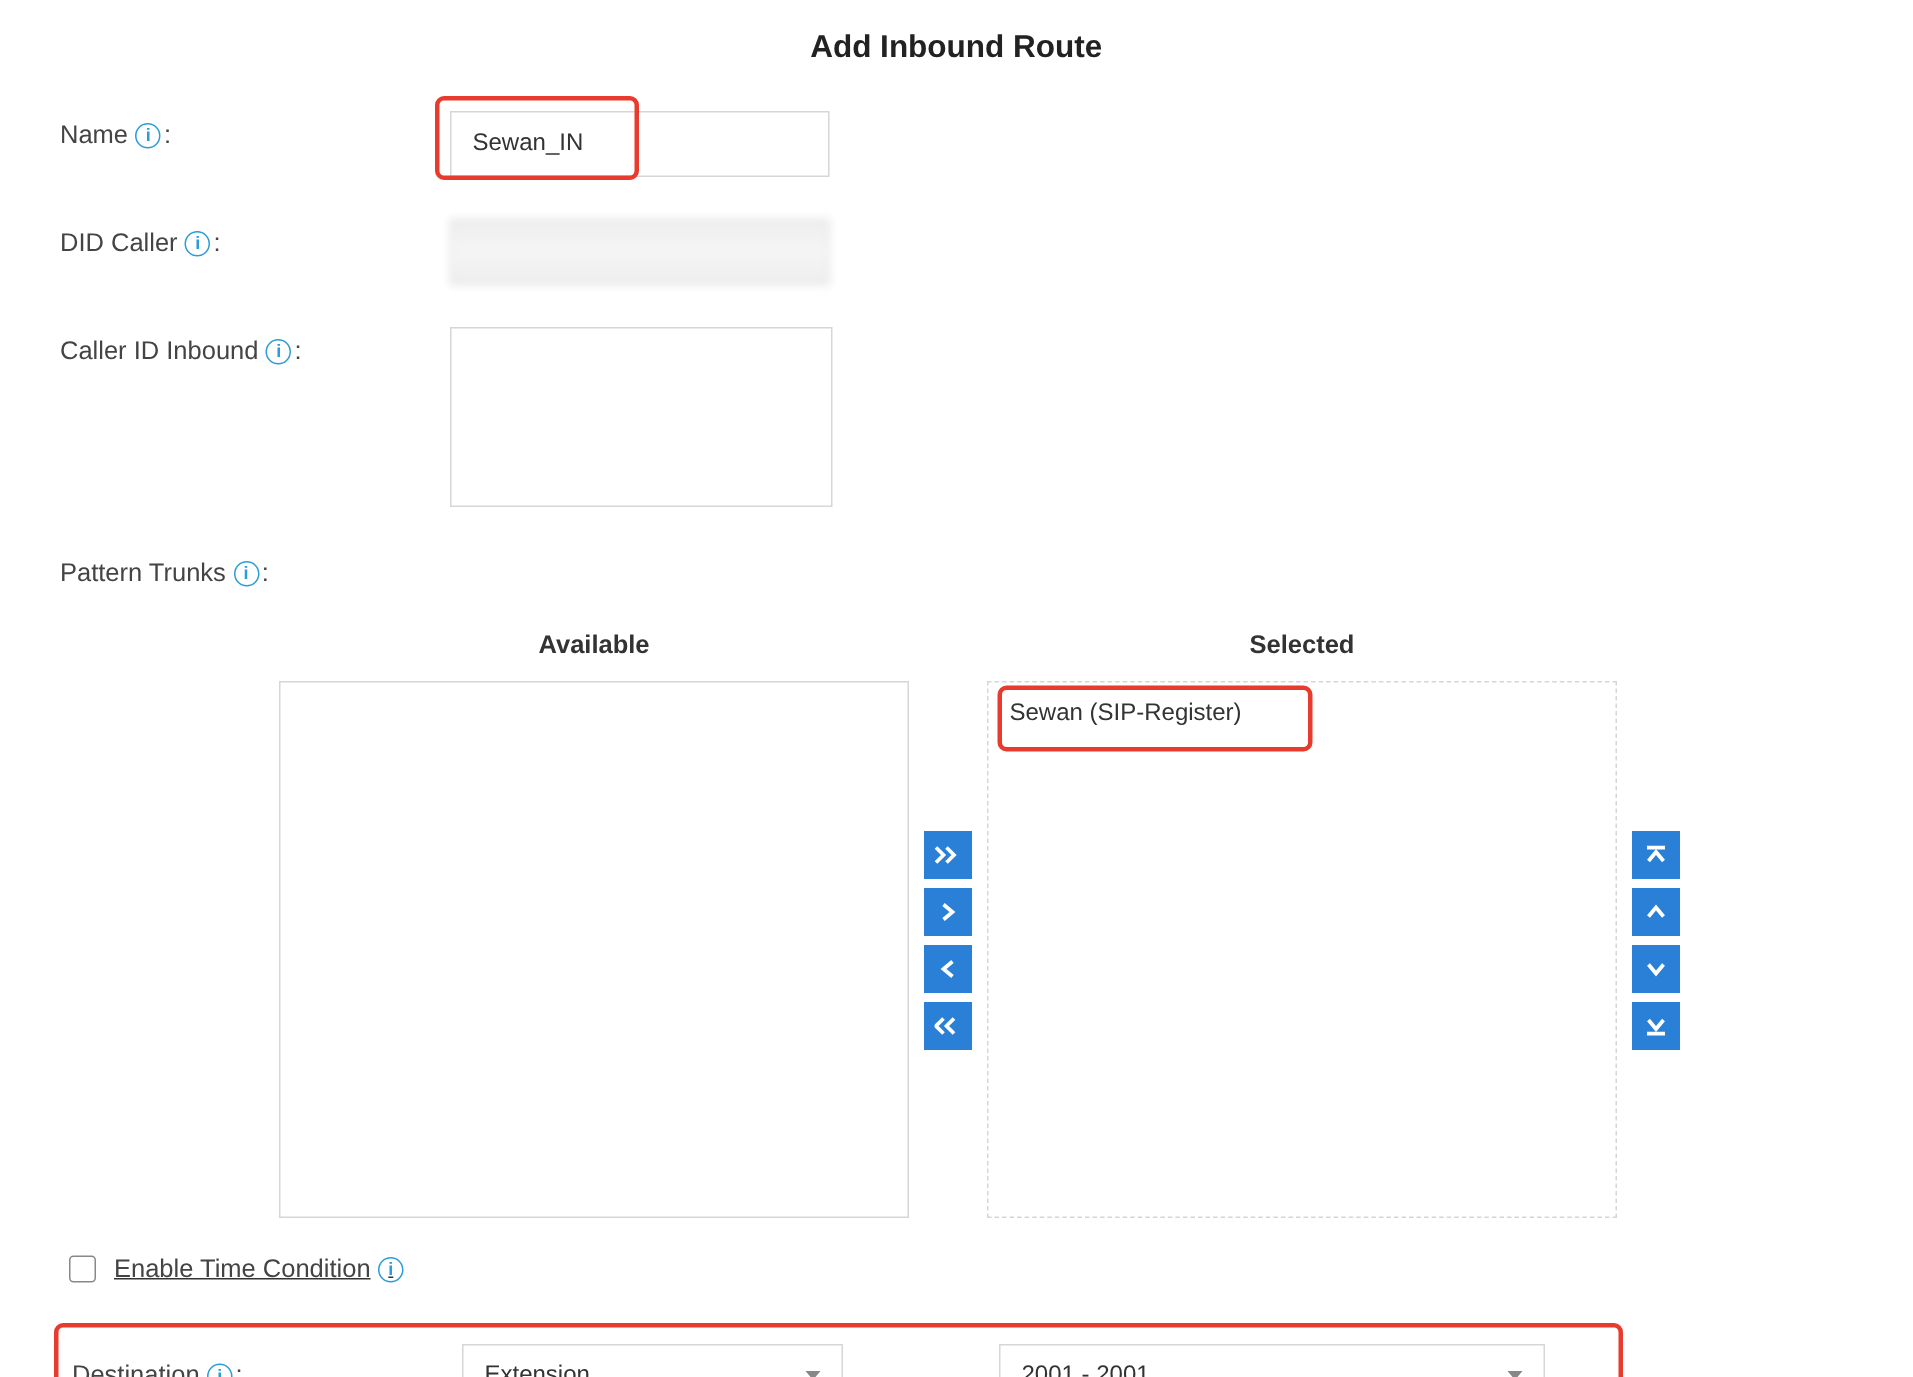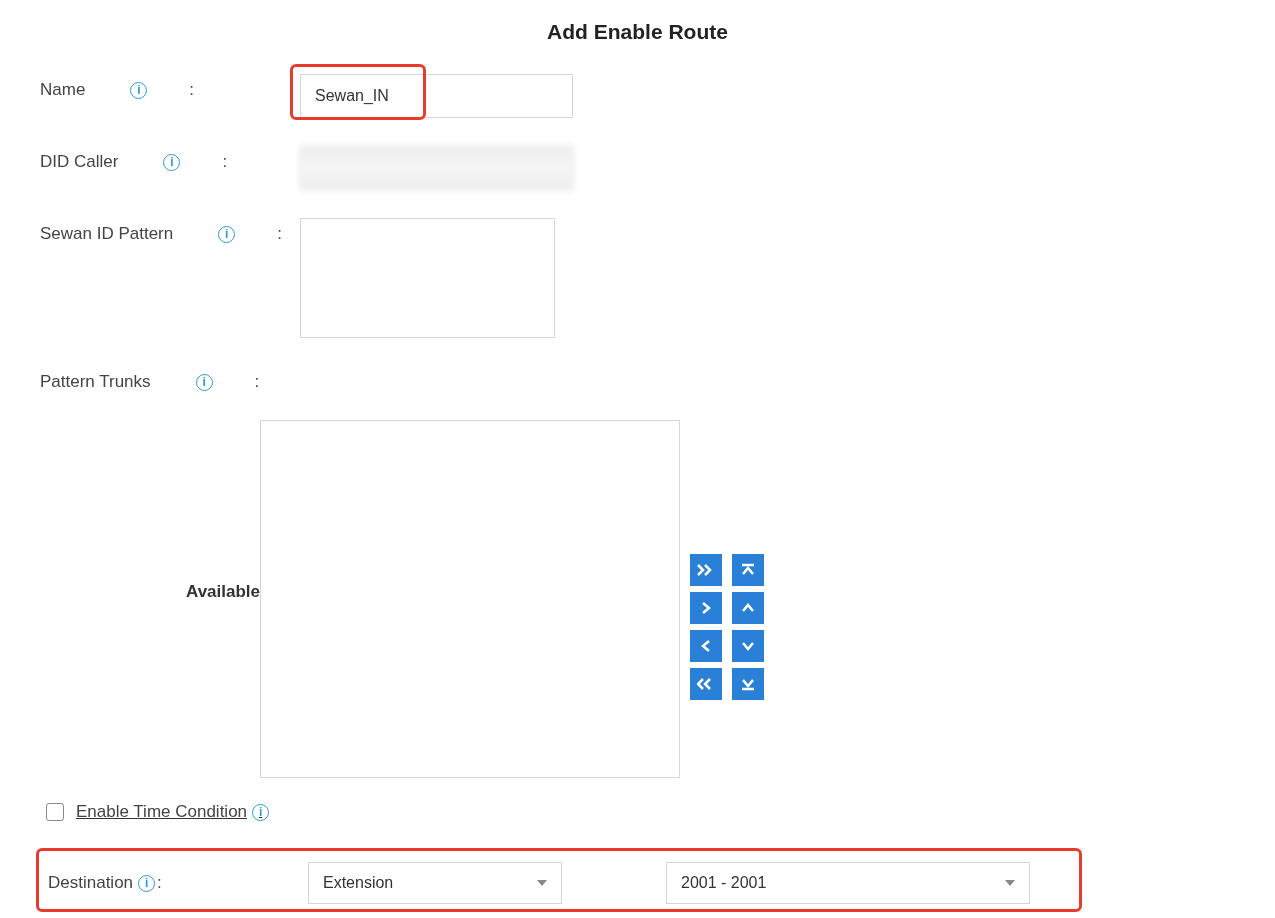--- a/index.html
+++ b/index.html
@@ -1,35 +1,35 @@
 <!DOCTYPE html>
 <html><head>
   <meta charset="utf-8">
   <style>
     * { box-sizing: border-box; margin: 0; padding: 0; font-family: Arial, Helvetica, sans-serif; }
     body { background: #fff; color: #333; padding: 10px 40px; font-size: 16px; }
     .page-title { text-align: center; font-size: 21px; font-weight: bold; margin: 10px 0 30px; color: #222; }
 
     .form-row { display: flex; align-items: flex-start; margin-bottom: 28px; }
-    .label-col { width: 260px; display: flex; align-items: center; color: #444; font-size: 17px; padding-top: 6px; gap: 40px; }
+    .label-col { width: 260px; display: flex; align-items: center; color: #444; font-size: 17px; padding-top: 6px; }
     .info-icon { display: inline-block; width: 17px; height: 17px; border: 1.5px solid #2a9cd8; border-radius: 50%; color: #2a9cd8; font-size: 12px; font-weight: bold; text-align: center; line-height: 14px; margin-left: 5px; font-style: normal; }
     .colon { margin-left: 2px; }
 
-    .text-input { width: 273px; height: 44px; border: 1px solid #d6d6d6; padding: 0 14px; font-size: 16px; color: #333; background: #fff; }
+    .text-input { width: 253px; height: 44px; border: 1px solid #d6d6d6; padding: 0 14px; font-size: 16px; color: #333; background: #fff; }
     .text-input.blurred { filter: blur(3px); background: linear-gradient(#eee,#f5f5f5,#eee); color: transparent; }
     .textarea-input { width: 255px; height: 120px; border: 1px solid #d6d6d6; padding: 8px 14px; font-size: 16px; resize: none; }
 
     .red-box { position: absolute; border: 3px solid #e83b2e; border-radius: 6px; pointer-events: none; }
 
     .name-wrap { position: relative; }
     .name-red { top: -10px; left: -10px; width: 136px; height: 56px; }
 
     .trunks-section { margin-top: 10px; }
     .lists-row { display: flex; align-items: flex-start; margin-left: 146px; gap: 10px; }
-    .list-col { display: flex; align-items: center; }
+    .list-col { display: flex; flex-direction: column; align-items: center; }
     .list-header { font-weight: bold; font-size: 17px; margin-bottom: 14px; color: #333; }
     .listbox { width: 420px; height: 358px; border: 1px solid #d6d6d6; overflow-y: auto; padding: 4px 0; position: relative; }
     .listbox.selected-box { border-style: dashed; }
     .list-item { padding: 8px 14px; font-size: 16px; color: #333; cursor: default; }
 
     .mover-col { display: flex; flex-direction: column; justify-content: center; gap: 6px; margin-top: 134px; }
     .mover-btn { width: 32px; height: 32px; background: #2a80d6; display: flex; align-items: center; justify-content: center; cursor: pointer; }
     .mover-btn svg { fill: #fff; stroke: #fff; }
 
     .selected-item-wrap { position: relative; }
@@ -43,21 +43,21 @@
     .dest-row { display: flex; align-items: center; gap: 0; }
     .dest-label { width: 260px; display: flex; align-items: center; font-size: 17px; color: #444; }
     .dropdown { height: 42px; border: 1px solid #d6d6d6; background: #fff; display: flex; align-items: center; justify-content: space-between; padding: 0 14px; cursor: pointer; font-size: 16px; color: #333; }
     .dd1 { width: 254px; margin-right: 104px; }
     .dd2 { width: 364px; }
     .caret { width: 0; height: 0; border-left: 5px solid transparent; border-right: 5px solid transparent; border-top: 6px solid #888; }
   </style>
 </head>
 <body>
 
-<h1 class="page-title">Add Enable Route</h1>
+<h1 class="page-title">Add Inbound Route</h1>
 
 <div class="form-row">
   <div class="label-col">
     <span>Name</span>
     <span class="info-icon">i</span>
     <span class="colon">:</span>
   </div>
   <div class="name-wrap">
     <input class="text-input" value="Sewan_IN" style="">
     <div class="red-box name-red"></div>
@@ -68,21 +68,21 @@
   <div class="label-col">
     <span>DID Caller</span>
     <span class="info-icon">i</span>
     <span class="colon">:</span>
   </div>
   <input class="text-input blurred" value="" style="">
 </div>
 
 <div class="form-row">
   <div class="label-col">
-    <span>Sewan ID Pattern</span>
+    <span>Caller ID Inbound</span>
     <span class="info-icon">i</span>
     <span class="colon">:</span>
   </div>
   <textarea class="textarea-input" style=""></textarea>
 </div>
 
 <div class="form-row">
   <div class="label-col">
     <span>Pattern Trunks</span>
     <span class="info-icon">i</span>
@@ -112,20 +112,29 @@
           <path d="M10 2 L4 7 L10 12" stroke="#fff" stroke-width="2.5" fill="none"></path>
         </svg>
     </div>
     <div class="mover-btn">
       <svg width="18" height="14" viewBox="0 0 18 14">
           <path d="M13 2 L8 7 L13 12 M6 2 L1 7 L6 12" stroke="#fff" stroke-width="2.5" fill="none"></path>
         </svg>
     </div>
   </div>
 
+  <div class="list-col">
+    <div class="list-header">Selected</div>
+    <div class="listbox selected-box">
+      <div class="selected-item-wrap">
+        <div class="list-item">Sewan (SIP-Register)</div>
+        <div class="red-box selected-red"></div>
+      </div>
+    </div>
+  </div>
 
   <div class="mover-col">
     <div class="mover-btn">
       <svg width="16" height="14" viewBox="0 0 16 14">
           <line x1="2" y1="2" x2="14" y2="2" stroke="#fff" stroke-width="2.5"></line>
           <path d="M3 11 L8 5 L13 11" stroke="#fff" stroke-width="2.5" fill="none"></path>
         </svg>
     </div>
     <div class="mover-btn">
       <svg width="14" height="14" viewBox="0 0 14 14">

